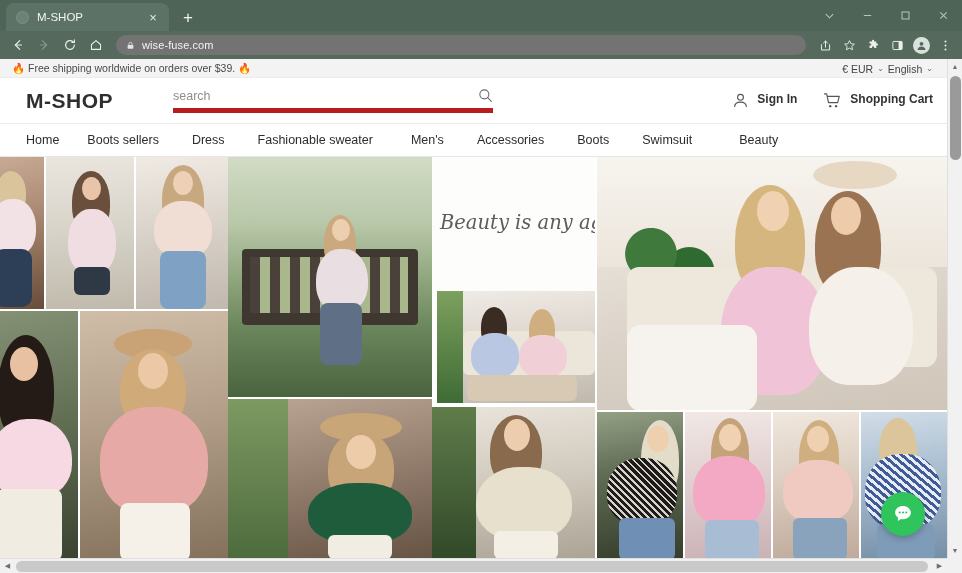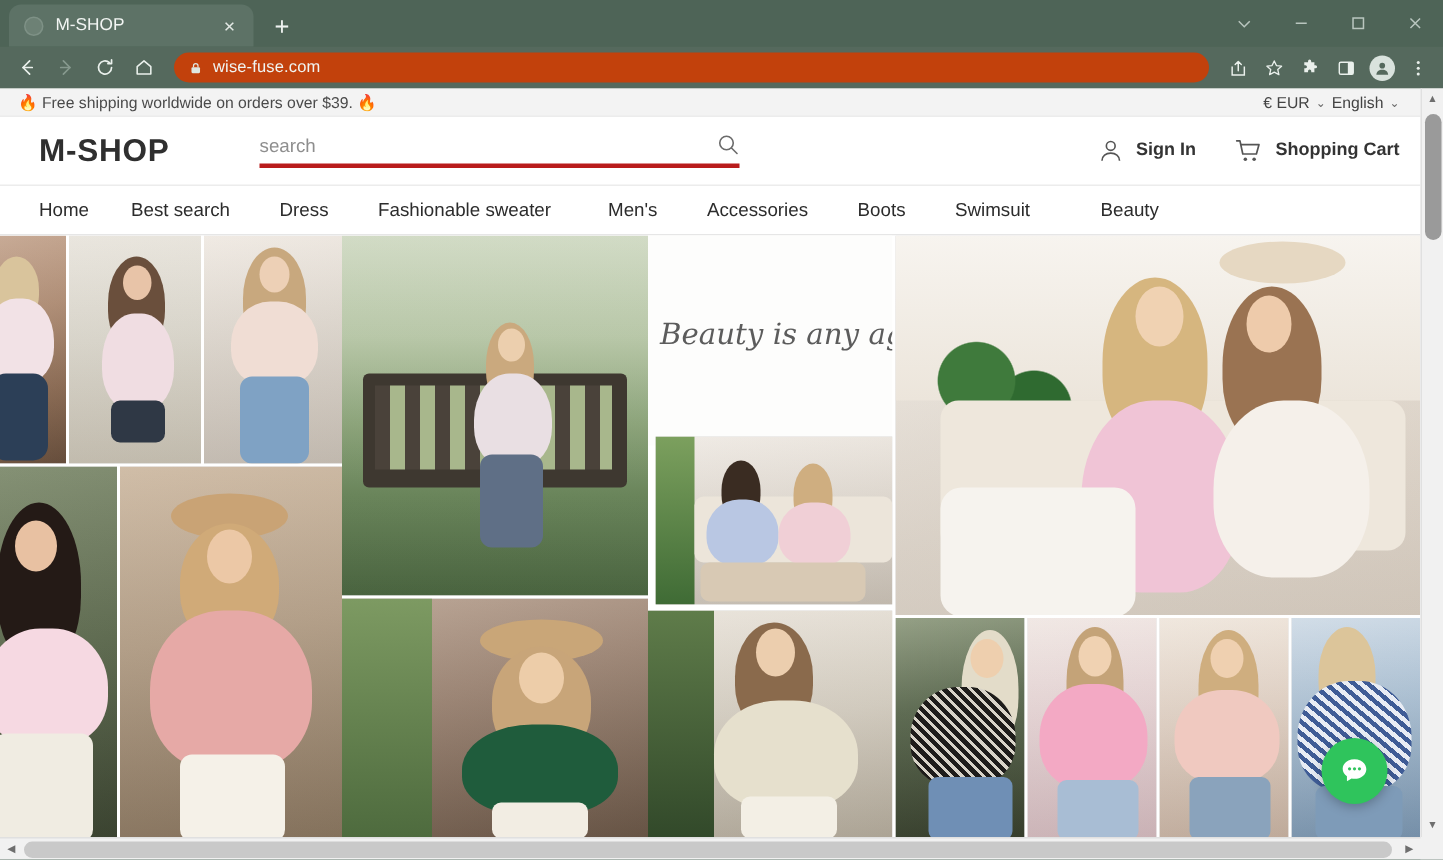--- a/index.html
+++ b/index.html
@@ -65,21 +65,21 @@
     padding: 0 6px; gap: 2px;
   }
   .nav-btn {
     width: 24px; height: 24px; border-radius: 50%;
     display: flex; align-items: center; justify-content: center;
     color: #eaf0ec;
   }
   .nav-btn.disabled { color: #86998e; }
   .urlbar {
     flex: 1 1 auto; height: 20px; margin: 0 6px;
-    background: #c2410c; border-radius: 10px;
+    background: #737373; border-radius: 10px;
     display: flex; align-items: center;
     padding: 0 10px; gap: 7px;
   }
   .url-lock { color: #dfe7e2; display: flex; }
   .url-text { font-size: 11px; color: #f0f4f2; letter-spacing: .1px; }
   .tb-icon {
     width: 22px; height: 24px;
     display: flex; align-items: center; justify-content: center;
     color: #eaf0ec;
   }
@@ -125,21 +125,21 @@
     display: flex; align-items: center;
     padding: 0 14px 0 26px;
     border-bottom: 1px solid #ececec;
   }
   .logo {
     font-size: 21px; font-weight: bold; color: #2f2f2f;
     letter-spacing: .5px; flex: 0 0 auto;
   }
   .searchwrap {
     margin-left: 60px; width: 320px;
-    border-bottom: 3px solid #b91c1c;
+    border-bottom: 5px solid #b91c1c;
     display: flex; align-items: center;
     padding-bottom: 5px;
   }
   .searchwrap input {
     flex: 1 1 auto; border: 0; outline: 0;
     font-size: 12.5px; color: #555;
     font-family: "Liberation Sans", sans-serif;
     background: transparent;
   }
   .searchwrap input::placeholder { color: #8e8e8e; }
@@ -428,21 +428,21 @@
                 <circle cx="7.6" cy="15" r="1.25" fill="currentColor"></circle>
                 <circle cx="13.8" cy="15" r="1.25" fill="currentColor"></circle>
               </svg>
             <span>Shopping Cart</span>
           </div>
         </div>
       </div>
 
       <div class="mainnav">
         <a class="navitem" style="padding-right:28px">Home</a>
-        <a class="navitem" style="padding-right:33px">Best search</a>
+        <a class="navitem" style="padding-right:33px">Boots sellers</a>
         <a class="navitem" style="padding-right:33px">Dress</a>
         <a class="navitem" style="padding-right:38px">Fashionable sweater</a>
         <a class="navitem" style="padding-right:33px">Men's</a>
         <a class="navitem" style="padding-right:33px">Accessories</a>
         <a class="navitem" style="padding-right:33px">Boots</a>
         <a class="navitem" style="padding-right:47px">Swimsuit</a>
         <a class="navitem">Beauty</a>
       </div>
 
       <div class="collage">

